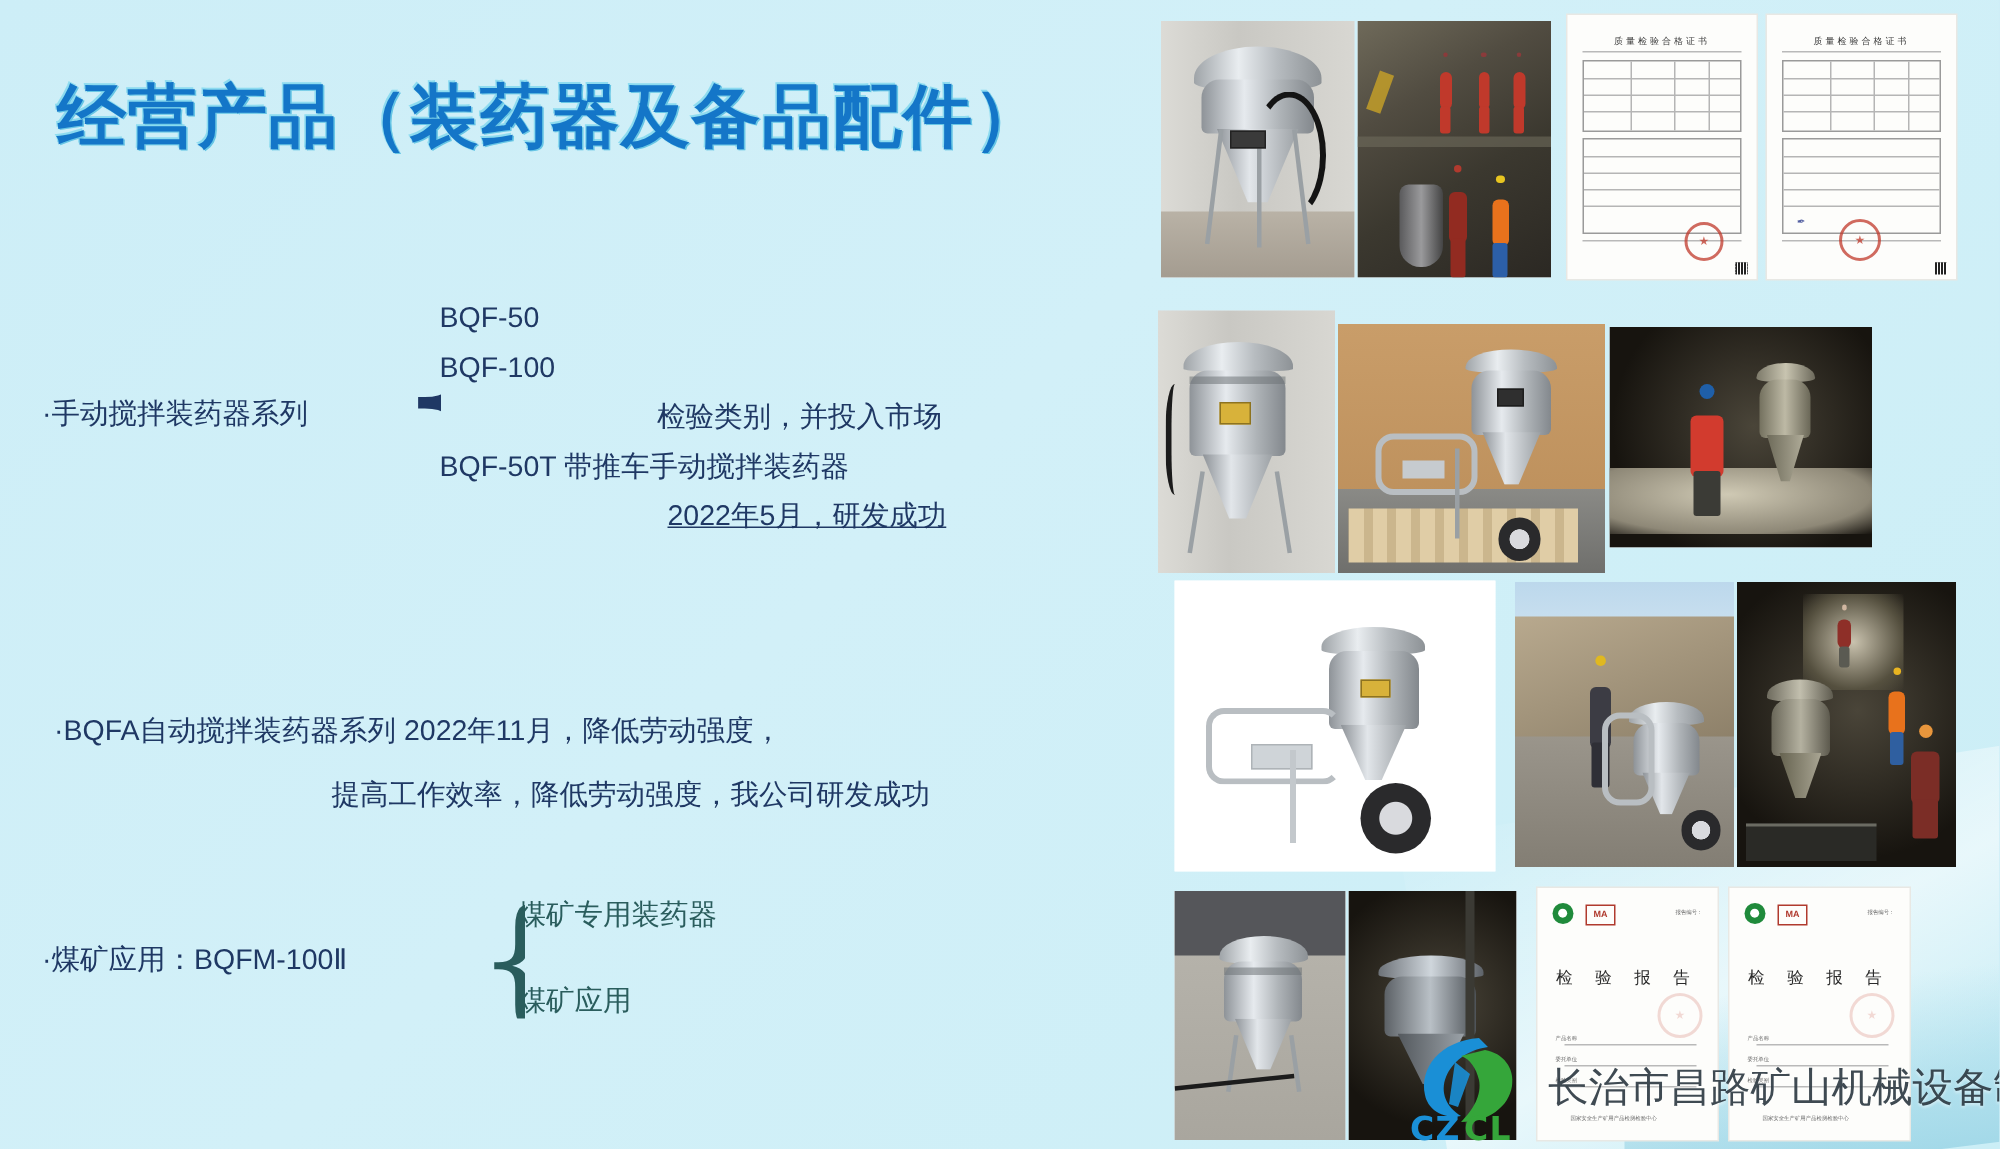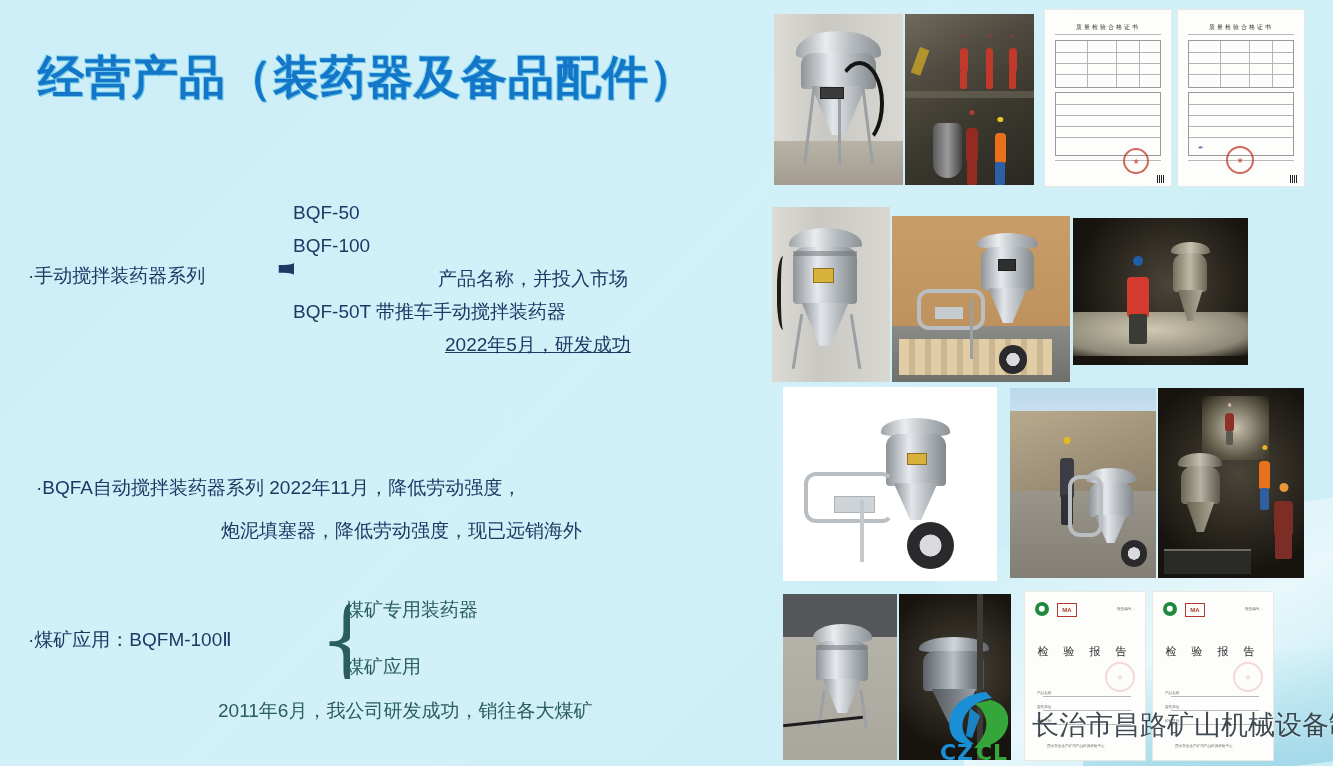--- a/index.html
+++ b/index.html
@@ -159,35 +159,34 @@
   <div class="left">
 
     <div class="title">经营产品（装药器及备品配件）</div>
 
 
     <div class="grp2-label">·手动搅拌装药器系列</div>
     <div class="brace-a">{</div>
     <div class="grp2-lines">
       <span class="ind1">BQF-50</span><br>
       <span class="ind1">BQF-100</span><br>
-      <span class="ind2">产品名称，并投入市场</span>
+      <span class="ind2">检验类别，并投入市场</span>
       <span class="ind1">BQF-50T 带推车手动搅拌装药器</span>
       <span class="ind3">2022年5月，研发成功</span>
     </div>
 
     <div class="grp3">
       <span>·BQFA自动搅拌装药器系列  2022年11月，降低劳动强度，</span>
-      <span class="ind">炮泥填塞器，降低劳动强度，现已远销海外</span>
+      <span class="ind">提高工作效率，降低劳动强度，我公司研发成功</span>
     </div>
 
     <div class="grp4-label">·煤矿应用：BQFM-100Ⅱ</div>
     <div class="brace-b">{</div>
     <div class="grp4-i1">煤矿专用装药器</div>
     <div class="grp4-i2">煤矿应用</div>
-    <div class="grp4-note">2011年6月，我公司研发成功，销往各大煤矿</div>
   </div>
 
   <div class="photos">
 
     <div class="ph" style="left:14px;top:14px;width:129px;height:171px;">
       <div class="scene">
           <div class="wallbg"></div>
         <div style="position:absolute;left:0;bottom:0;right:0;height:26%;background:linear-gradient(#b9b2a6,#a49c90);"></div>
         <div class="vessel" style="left:17%;top:10%;width:66%;height:80%;">
           <div class="v-hopper"></div>

